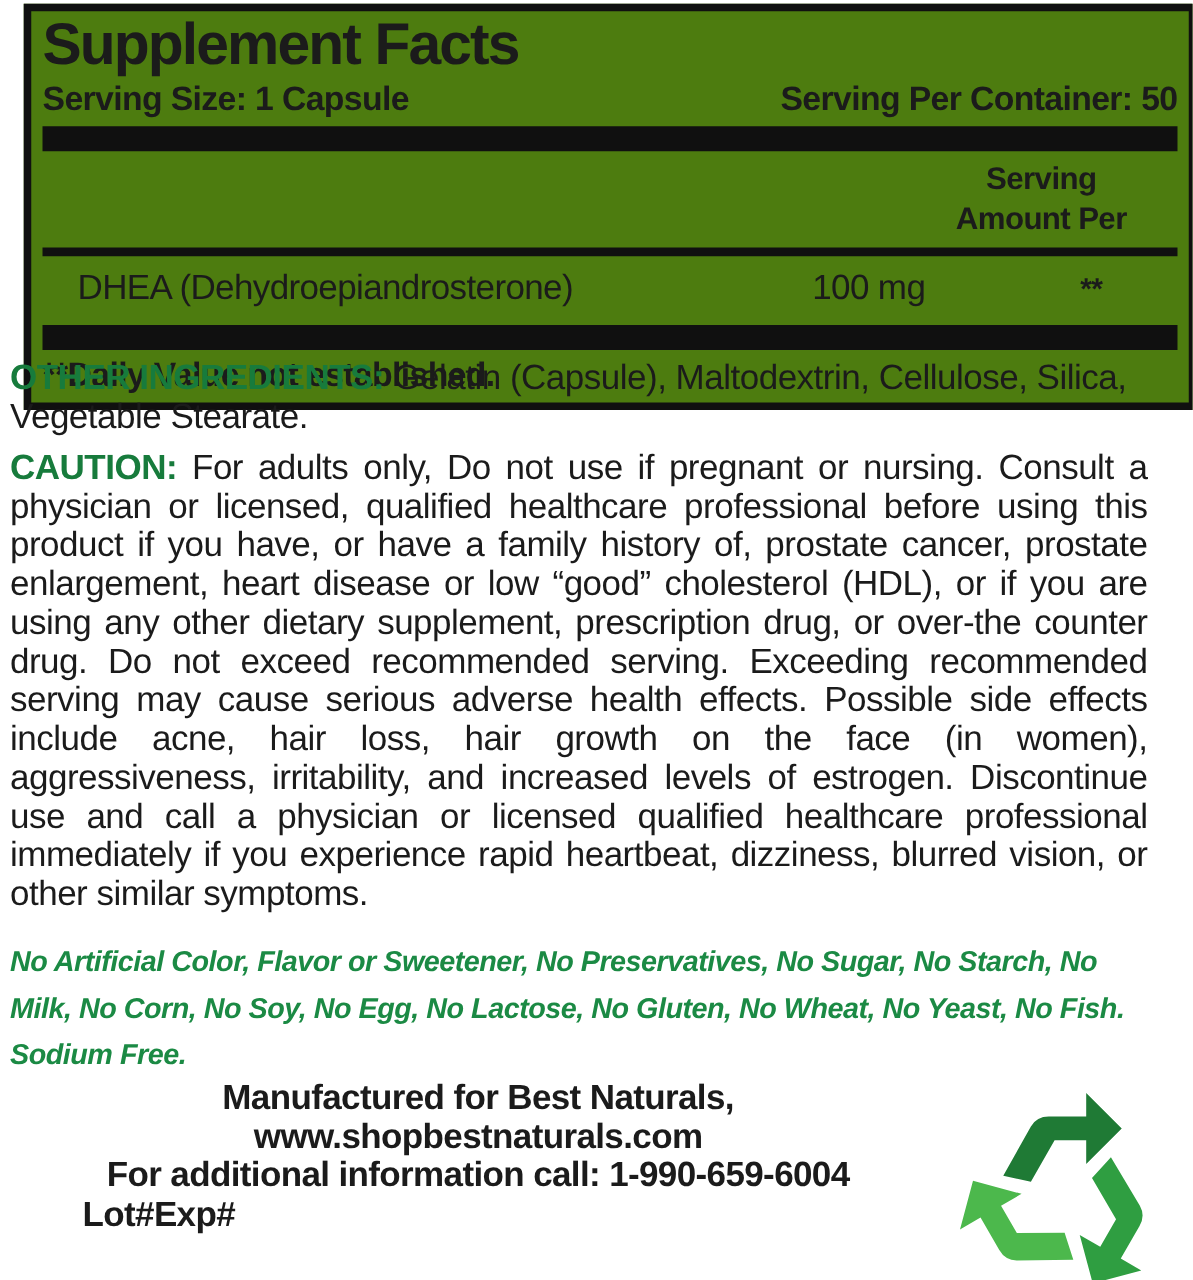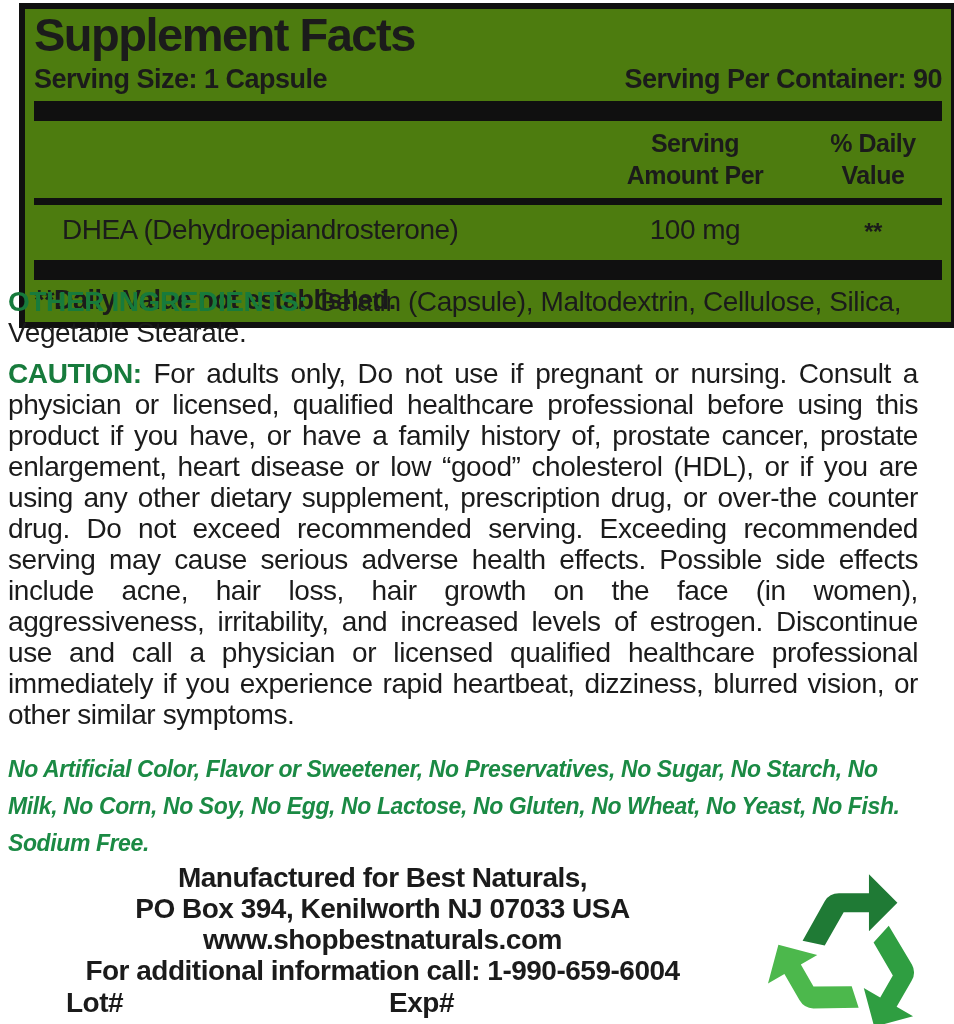--- a/index.html
+++ b/index.html
@@ -64,48 +64,44 @@
   
   .bottom { position: absolute; left: 0; top: 862px; width: 954px; display: flex; }
   .mfr {
     width: 745px; padding-left: 20px;
     text-align: center;
     font-weight: bold; font-size: 28px; line-height: 31px; letter-spacing: -0.5px;
   }
   .mfr-line { white-space: nowrap; }
   .lot-row { display: flex; text-align: left; margin-top: 1px; }
   .lot { margin-left: 46px; }
-  .exp { margin-left: 266px; }
+  .exp { }
   .recycle-wrap { flex: 1 1 auto; display: flex; justify-content: center; align-items: flex-start; padding-top: 6px; }
   .recycle-svg { width: 196px; height: 158px; }
 </style>
 </head>
 <body>
 
 <div class="label">
 
   <section class="facts">
     <h1 class="facts-title">Supplement Facts</h1>
 
     <div class="serving-row">
       <span>Serving Size: 1 Capsule</span>
-      <span>Serving Per Container: 90</span>
+      <span>Serving Per Container: 50</span>
     </div>
 
     <div class="bar thick"></div>
 
     <div class="cols head-row">
       <div class="col-name"></div>
       <div class="col-amount">
         <span>Serving</span>
         <span>Amount Per</span>
-      </div>
-      <div class="col-dv">
-        <span>% Daily</span>
-        <span>Value</span>
       </div>
     </div>
 
     <div class="bar thin"></div>
 
     <div class="cols data-row">
       <div class="col-name">DHEA (Dehydroepiandrosterone)</div>
       <div class="col-amount">100 mg</div>
       <div class="col-dv">**</div>
     </div>
@@ -119,21 +115,20 @@
     <p class="para"><span class="green-label">OTHER INGREDIENTS:</span><span> Gelatin (Capsule), Maltodextrin, Cellulose, Silica, Vegetable Stearate.</span></p>
 
     <p class="para caution"><span class="green-label">CAUTION:</span><span> For adults only, Do not use if pregnant or nursing. Consult a physician or licensed, qualified healthcare professional before using this product if you have, or have a family history of, prostate cancer, prostate enlargement, heart disease or low “good” cholesterol (HDL), or if you are using any other dietary supplement, prescription drug, or over-the counter drug. Do not exceed recommended serving. Exceeding recommended serving may cause serious adverse health effects. Possible side effects include acne, hair loss, hair growth on the face (in women), aggressiveness, irritability, and increased levels of estrogen. Discontinue use and call a physician or licensed qualified healthcare professional immediately if you experience rapid heartbeat, dizziness, blurred vision, or other similar symptoms.</span></p>
 
     <p class="free-list">No Artificial Color, Flavor or Sweetener, No Preservatives, No Sugar, No Starch, No Milk, No Corn, No Soy, No Egg, No Lactose, No Gluten, No Wheat, No Yeast, No Fish. Sodium Free.</p>
   </div>
 
   <div class="bottom">
     <div class="mfr">
       <div class="mfr-line">Manufactured for Best Naturals,</div>
-      <div class="mfr-line">PO Box 394, Kenilworth NJ 07033 USA</div>
       <div class="mfr-line">www.shopbestnaturals.com</div>
       <div class="mfr-line">For additional information call: 1-990-659-6004</div>
       <div class="lot-row">
         <span class="lot">Lot#</span>
         <span class="exp">Exp#</span>
       </div>
     </div>
     <div class="recycle-wrap">
       <svg class="recycle-svg" viewBox="0 0 100 100" aria-hidden="true">
         <g>

